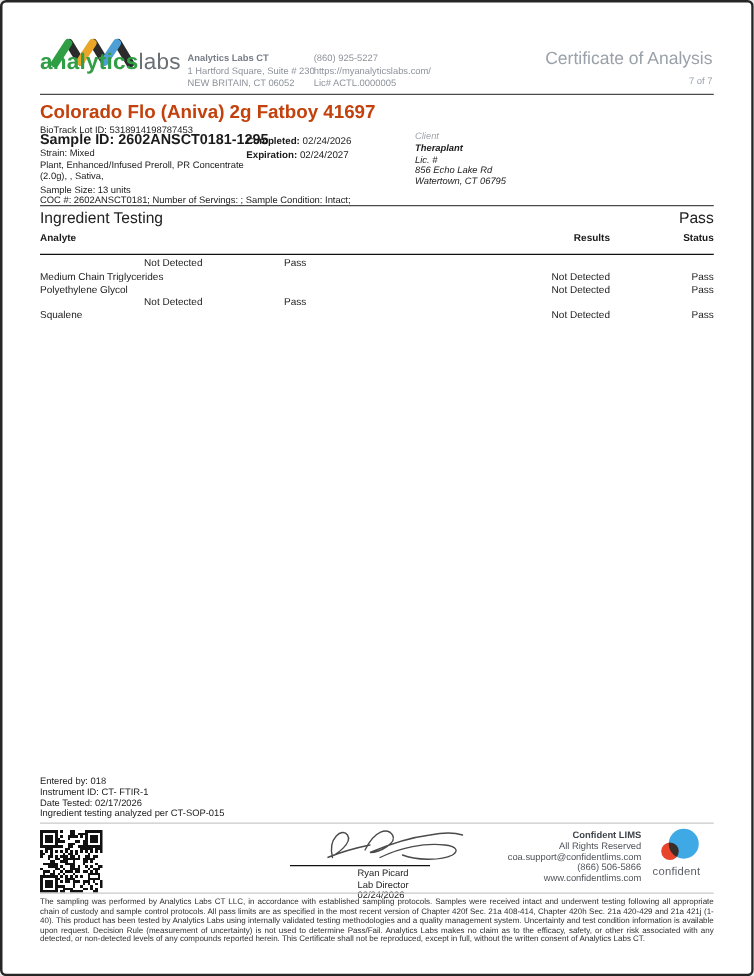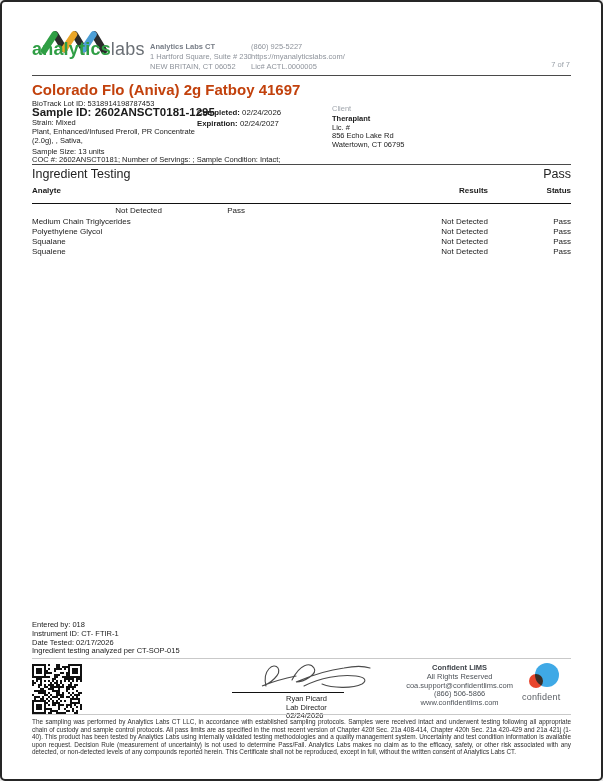--- a/index.html
+++ b/index.html
@@ -25,42 +25,42 @@
   .hr-dark  { position:absolute; left:30px; right:30px; border-top:1px solid #4a4a4a; }
   .hr-light { position:absolute; left:30px; right:30px; border-top:1px solid #c9c9c9; }
 
   
   .prod-title { position:absolute; left:30px; top:79px; font-size:15px; font-weight:bold; color:#c2410c; }
   .biotrack   { position:absolute; left:30px; top:97px;  font-size:7.5px; }
   .sample-id  { position:absolute; left:30px; top:104px; font-size:11.5px; font-weight:bold; }
   .dates      { position:absolute; left:195px; top:106px; font-size:7.8px; line-height:10.5px; }
   .dates .lbl { font-weight:bold; }
   .strain-block { position:absolute; left:30px; top:117px; font-size:7.5px; line-height:8.8px; }
-  .client-block { position:absolute; left:330px; top:103px; font-size:7.5px; line-height:8.4px; }
+  .client-block { position:absolute; left:330px; top:103px; font-size:7.5px; line-height:8.4px;font-style:italic; }
   .client-label { color:#a0a5ac; margin-bottom:2px; }
   .client-name  { font-weight:bold; }
   .sample-size { position:absolute; left:30px; top:145px; font-size:7.5px; }
   .coc-line    { position:absolute; left:30px; top:153px; font-size:7.5px; }
 
   
   .section-head { position:absolute; left:30px; right:30px; top:165px; display:flex; justify-content:space-between; font-size:12.5px; color:#222; }
   .ing-table { position:absolute; left:30px; right:30px; top:184px; font-size:8px; }
   .ing-row { display:flex; line-height:10.3px; }
   .ing-head { font-weight:bold; border-bottom:1.5px solid #111; padding-bottom:7px; margin-bottom:2px; }
   .c-analyte { flex:1; text-align:left; }
   .c-results { width:130px; text-align:right; }
   .c-status  { width:83px; text-align:right; }
 
   
   .entered-block { position:absolute; left:30px; top:619px; font-size:7.5px; line-height:8.8px; }
   .qr-box { position:absolute; left:30px; top:662px; width:50px; height:50px; }
   .sig-squiggle { position:absolute; left:250px; top:654px; }
   .sig-line { position:absolute; left:230px; top:690px; width:112px; border-top:1.5px solid #111; }
   .sig-block { position:absolute; left:284px; top:693px; font-size:7.5px; line-height:8.6px; }
-  .lims-block { position:absolute; right:88px; top:662px; font-size:7.5px; line-height:8.8px; text-align:center; color:#4e5359; }
+  .lims-block { position:absolute; right:88px; top:662px; font-size:7.5px; line-height:8.8px; text-align:right; color:#4e5359; }
   .lims-name { font-weight:bold; color:#3f444a; }
   .confident-logo { position:absolute; left:524px; top:659px; }
   .confident-word { position:absolute; left:520px; top:690px; font-size:9px; color:#5c6066; letter-spacing:.2px; }
 
   .disclaimer { position:absolute; left:30px; right:30px; top:716px; font-size:6.4px; line-height:7.5px; text-align:justify; color:#2e2e2e; }
 </style>
 </head>
 <body>
 
 <div class="page">
@@ -83,20 +83,21 @@
     <div class="lab-name">Analytics Labs CT</div>
     <div>1 Hartford Square, Suite # 230</div>
     <div>NEW BRITAIN, CT 06052</div>
   </div>
   <div class="lab-col lab-col-2">
     <div>(860) 925-5227</div>
     <div>https://myanalyticslabs.com/</div>
     <div>Lic# ACTL.0000005</div>
   </div>
 
+  <div class="coa-title">Certificate of Analysis</div>
   <div class="page-num">7 of 7</div>
   <div class="hr-dark" style="top:73px;"></div>
 
   <div class="prod-title">Colorado Flo (Aniva) 2g Fatboy 41697</div>
   <div class="biotrack">
     <span>BioTrack Lot ID:</span> <span>5318914198787453</span>
   </div>
   <div class="sample-id">
     <span>Sample ID:</span> <span>2602ANSCT0181-1295</span>
   </div>
@@ -138,21 +139,20 @@
       <span class="c-analyte">Medium Chain Triglycerides</span>
       <span class="c-results">Not Detected</span>
       <span class="c-status">Pass</span>
     </div>
     <div class="ing-row">
       <span class="c-analyte">Polyethylene Glycol</span>
       <span class="c-results">Not Detected</span>
       <span class="c-status">Pass</span>
     </div>
     <div class="ing-row">
-      <span class="c-analyte">Squalane</span>
       <span class="c-results">Not Detected</span>
       <span class="c-status">Pass</span>
     </div>
     <div class="ing-row">
       <span class="c-analyte">Squalene</span>
       <span class="c-results">Not Detected</span>
       <span class="c-status">Pass</span>
     </div>
   </div>
 

